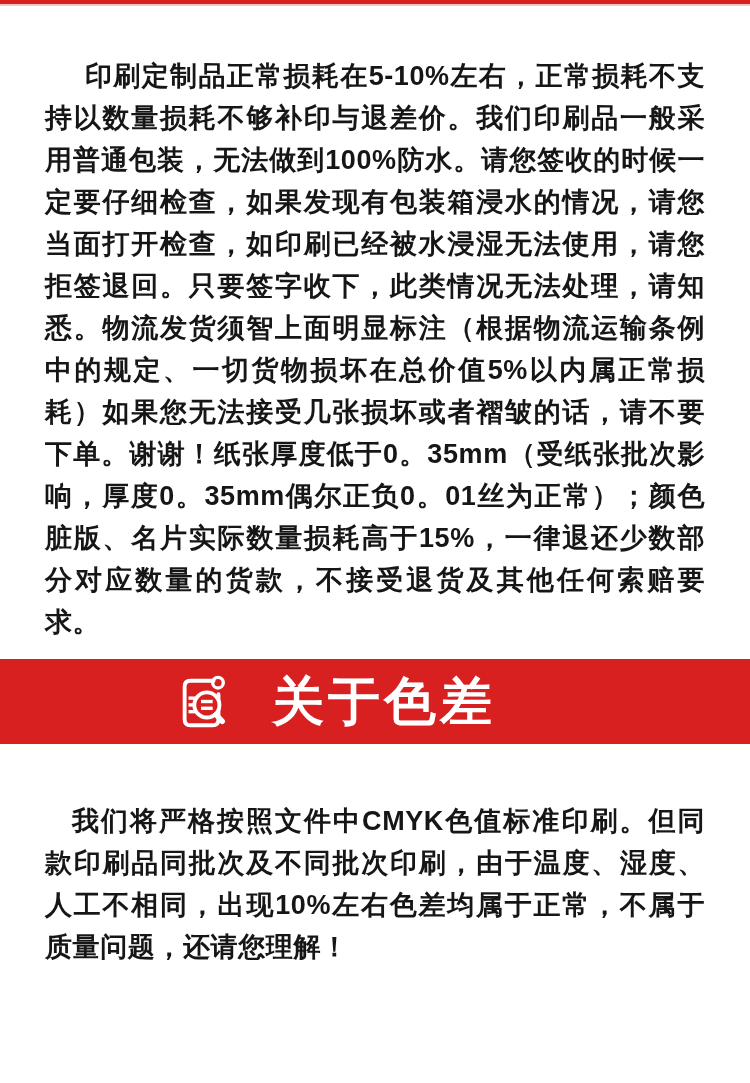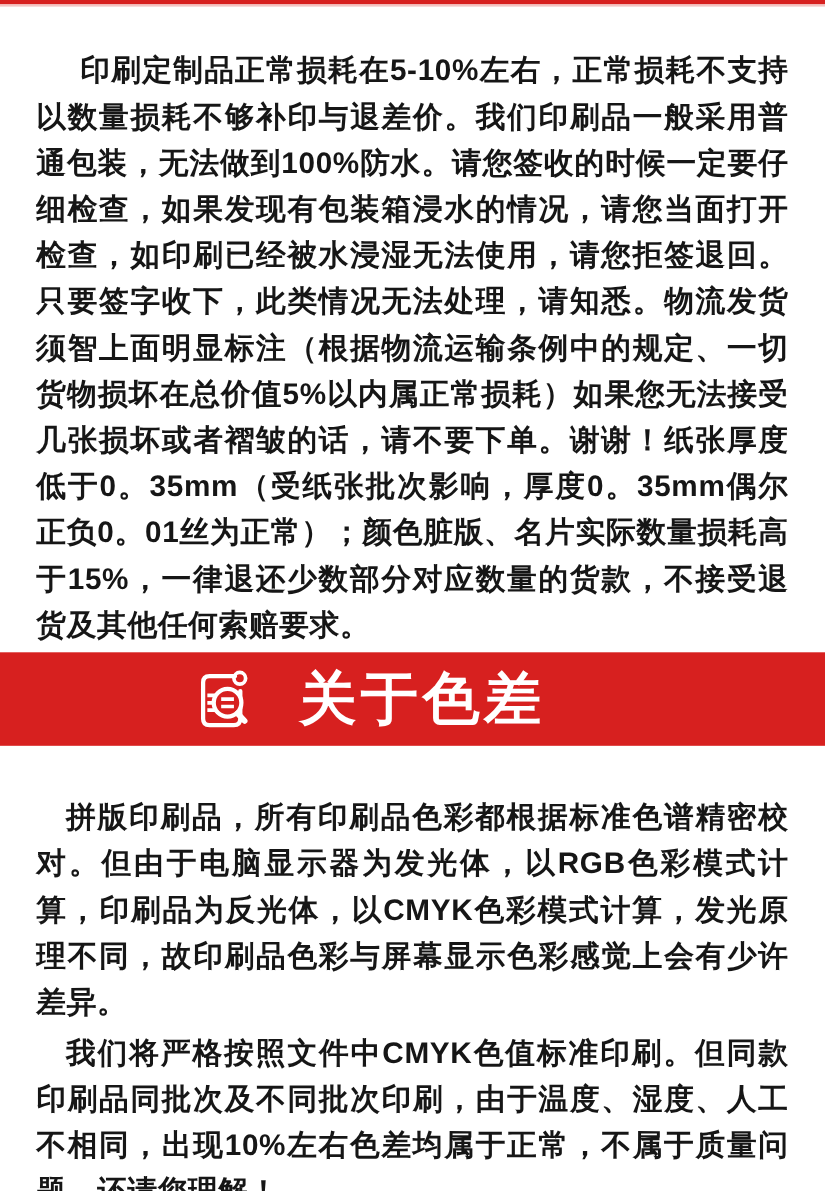--- a/index.html
+++ b/index.html
@@ -25,21 +25,21 @@
   .text-section {
     padding: 0 29px;
   }
   .section-loss {
     padding-top: 33px;
   }
   .section-color {
     padding-top: 40px;
   }
   .para {
-    margin: 4px;
+    margin: 16px;
     font-size: 27px;
     line-height: 42px;
     font-weight: bold;
     color: #161616;
     text-align: justify;
     letter-spacing: 0.6px;
     word-break: break-all;
   }
   .indent-lg { text-indent: 40px; }
   .indent-sm { text-indent: 27px; }
@@ -91,16 +91,15 @@
       <circle cx="34" cy="35" r="13" fill="#d7201f" stroke="#ffffff" stroke-width="4"></circle>
       <line x1="28" y1="31.5" x2="40" y2="31.5" stroke="#ffffff" stroke-width="3.5"></line>
       <line x1="28" y1="38.5" x2="40" y2="38.5" stroke="#ffffff" stroke-width="3.5"></line>
       <line x1="43.5" y1="45" x2="50" y2="52" stroke="#ffffff" stroke-width="5.5" stroke-linecap="round"></line>
     </svg>
     <div class="banner-title">关于色差</div>
   </div>
 </div>
 
 <div class="text-section section-color">
-  <p class="para indent-sm">拼版印刷品，所有印刷品色彩都根据标准色谱精密校对。但由于电脑显示器为发光体，以RGB色彩模式计算，印刷品为反光体，以CMYK色彩模式计算，发光原理不同，故印刷品色彩与屏幕显示色彩感觉上会有少许差异。</p>
   <p class="para indent-sm">我们将严格按照文件中CMYK色值标准印刷。但同款印刷品同批次及不同批次印刷，由于温度、湿度、人工不相同，出现10%左右色差均属于正常，不属于质量问题，还请您理解！</p>
 
 </div>
 
 </body></html>

